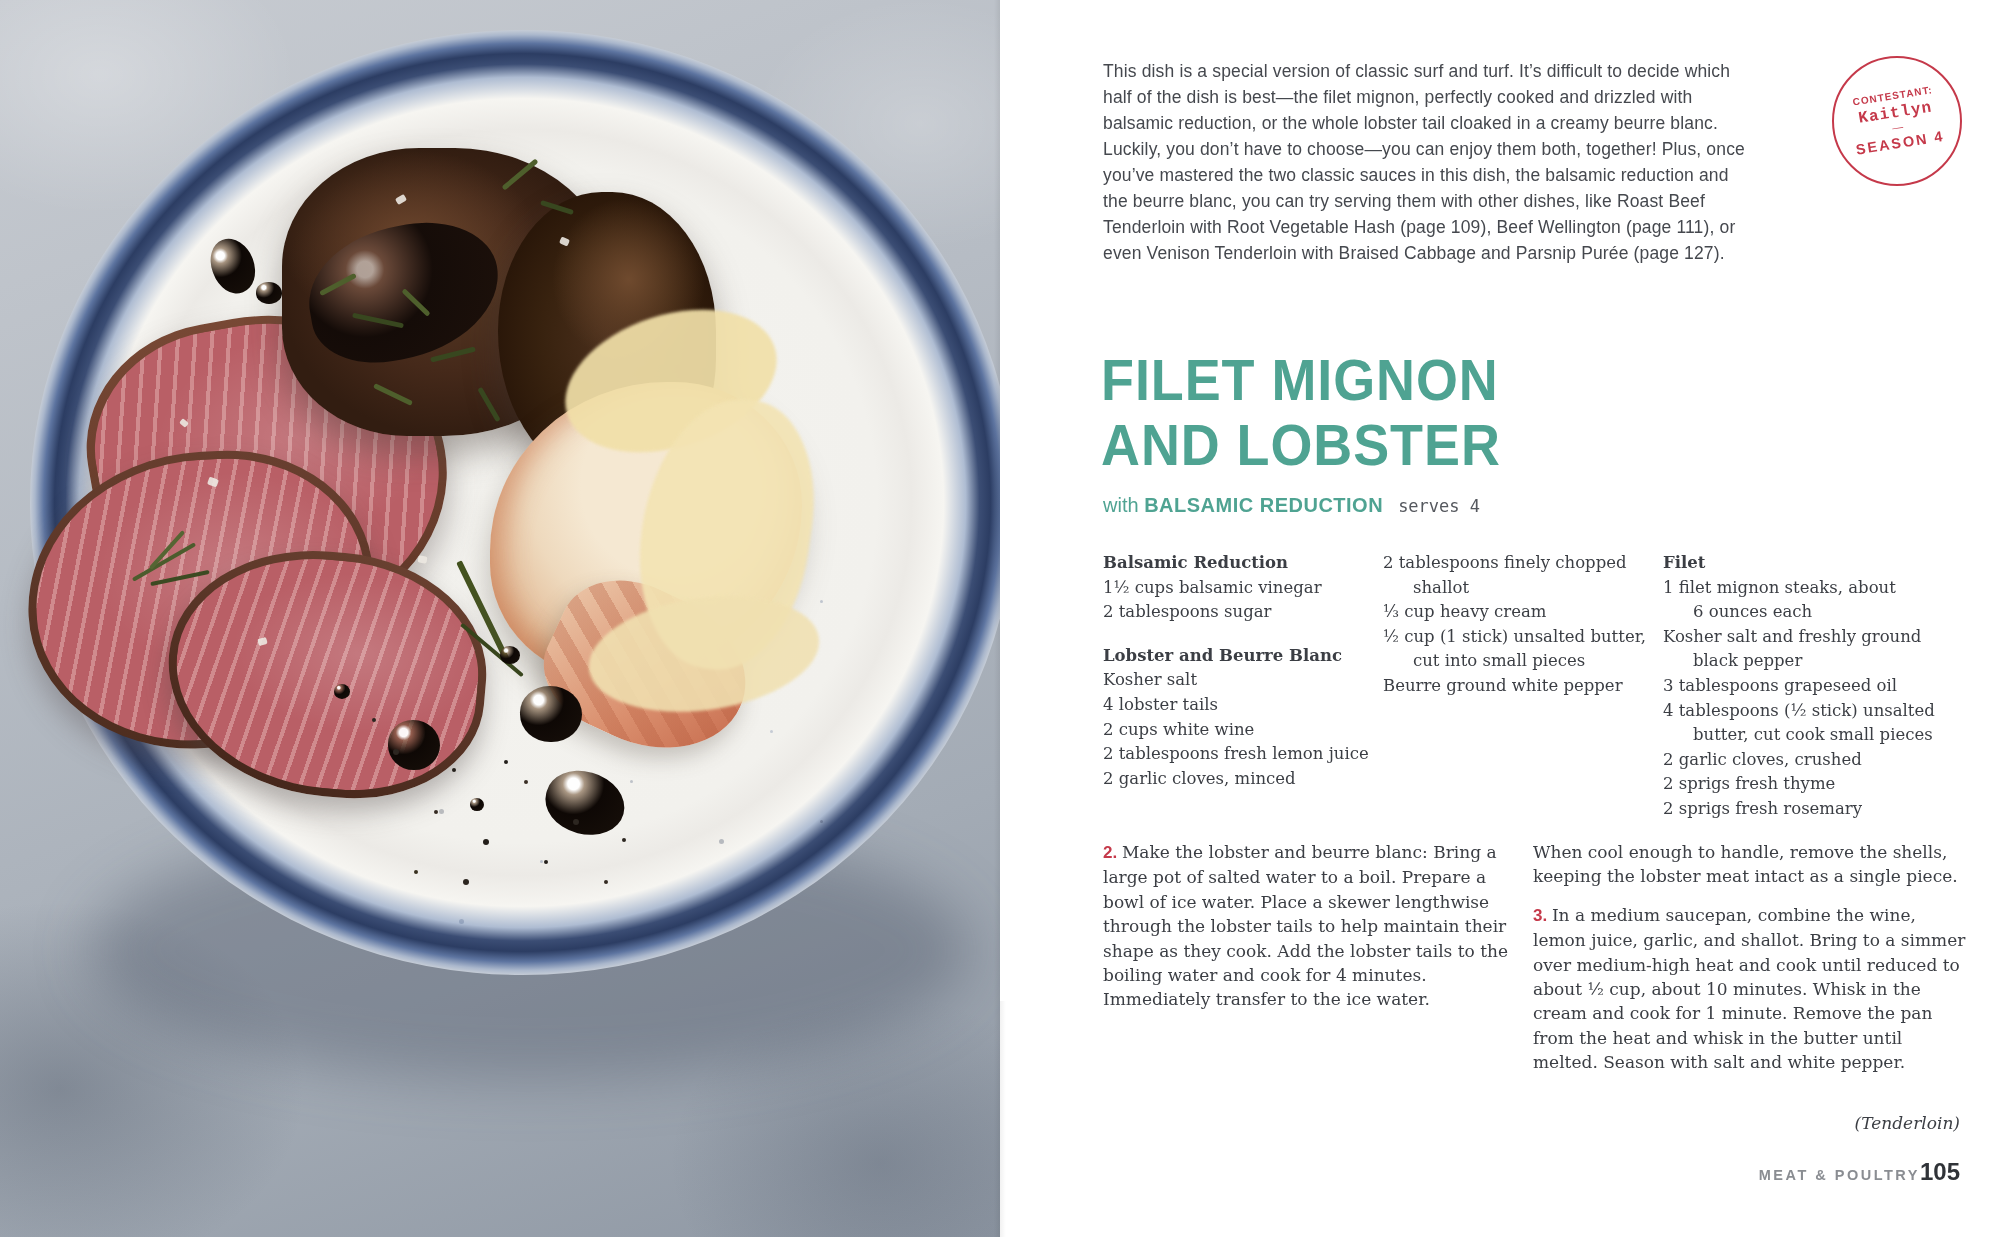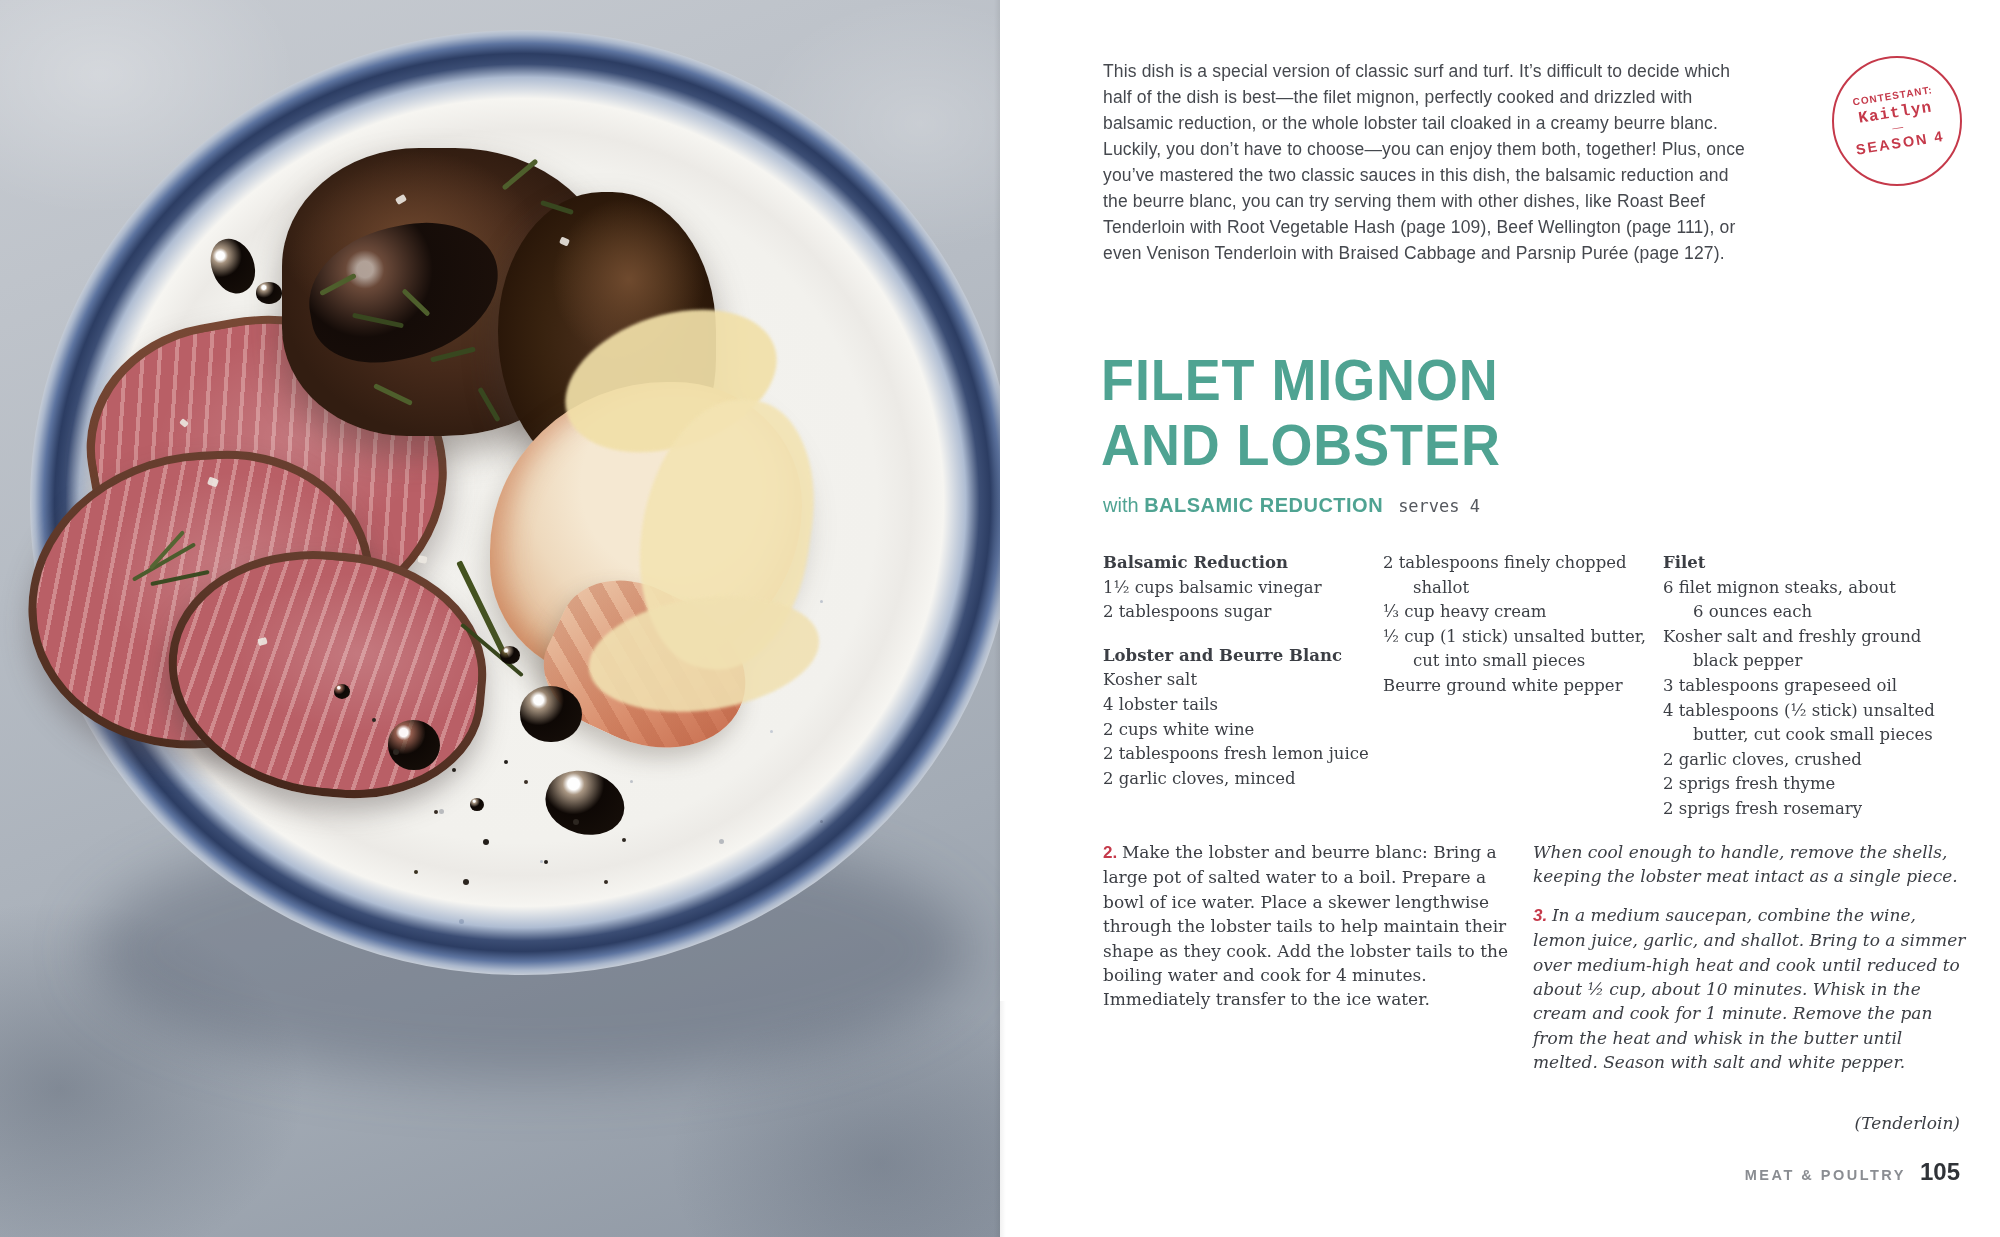--- a/index.html
+++ b/index.html
@@ -125,27 +125,27 @@
   .ing-col-3{left:663px;width:330px;}
   .ing-line{white-space:nowrap;}
   .ing-header{font-weight:700;}
   .ing-indent{padding-left:30px;}
   .ing-gap{height:19px;}
 
   .steps{position:absolute;left:0;top:840px;width:1000px;}
   .step-col{position:absolute;top:0;font-family:"DejaVu Serif",serif;font-size:17px;
     line-height:24.4px;color:#3b3e44;}
   .steps-left{left:103px;width:424px;}
-  .steps-right{left:533px;width:436px;font-style:italic;}
+  .steps-right{left:533px;width:436px;}
   .step{margin:0 0 14px 0;}
   .step-num{color:#c5394a;font-weight:700;font-family:"Liberation Sans",sans-serif;}
 
   .continued{position:absolute;right:40px;top:1113px;font-family:"DejaVu Serif",serif;
     font-style:italic;font-size:17px;color:#3b3e44;}
-  .page-footer{position:absolute;right:40px;top:1158px;display:flex;align-items:baseline;gap:14px;}
+  .page-footer{position:absolute;right:40px;top:1158px;display:flex;align-items:baseline;gap:0;}
   .footer-section{font-size:14.5px;font-weight:700;letter-spacing:2.5px;color:#8a8d92;}
   .footer-pagenum{font-size:24px;font-weight:700;color:#303338;}
 </style>
 </head>
 <body>
 
 <div class="spread">
 
   <div class="photo-page">
     <div class="plate-shadow"></div>
@@ -246,21 +246,21 @@
       <div class="ing-col ing-col-2" id="ing-col-2">
           <div class="ing-line">2 tablespoons finely chopped</div>
           <div class="ing-line ing-indent">shallot</div>
           <div class="ing-line">⅓ cup heavy cream</div>
           <div class="ing-line">½ cup (1 stick) unsalted butter,</div>
           <div class="ing-line ing-indent">cut into small pieces</div>
           <div class="ing-line">Beurre ground white pepper</div>
         </div>
       <div class="ing-col ing-col-3" id="ing-col-3">
           <div class="ing-line ing-header">Filet</div>
-          <div class="ing-line">6 filet mignon steaks, about</div>
+          <div class="ing-line">1 filet mignon steaks, about</div>
           <div class="ing-line ing-indent">6 ounces each</div>
           <div class="ing-line">Kosher salt and freshly ground</div>
           <div class="ing-line ing-indent">black pepper</div>
           <div class="ing-line">3 tablespoons grapeseed oil</div>
           <div class="ing-line">4 tablespoons (½ stick) unsalted</div>
           <div class="ing-line ing-indent">butter, cut cook small pieces</div>
           <div class="ing-line">2 garlic cloves, crushed</div>
           <div class="ing-line">2 sprigs fresh thyme</div>
           <div class="ing-line">2 sprigs fresh rosemary</div>
         </div>

